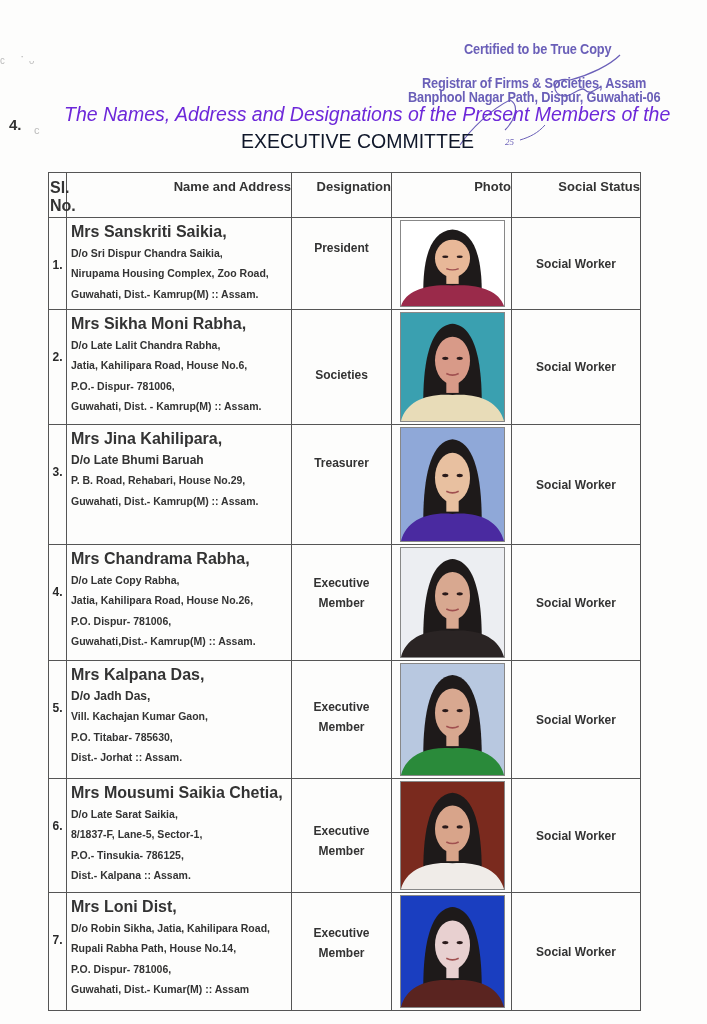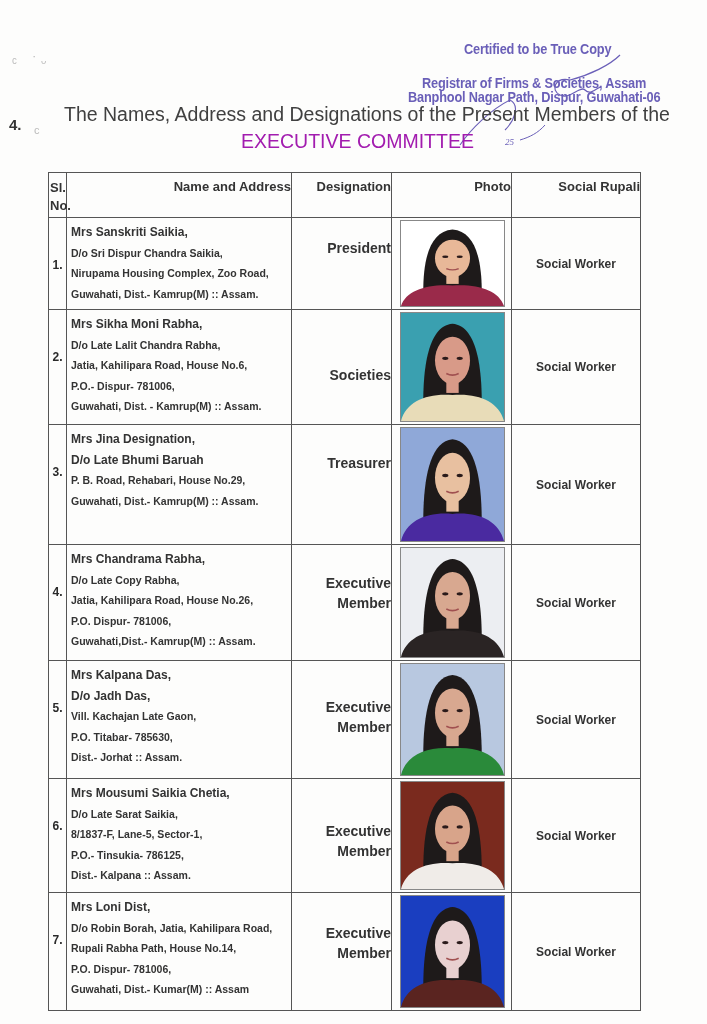--- a/index.html
+++ b/index.html
@@ -17,65 +17,65 @@
   #stamp-certified { left: 464px; top: 41px; font-size: 14.5px; transform: scaleX(0.88); transform-origin: left top; }
   #stamp-registrar { left: 422px; top: 75px; font-size: 14.5px; transform: scaleX(0.88); transform-origin: left top; }
   #stamp-address { left: 408px; top: 89px; font-size: 14.5px; transform: scaleX(0.88); transform-origin: left top; }
   .sig {
     position: absolute; pointer-events: none;
   }
   #section-number {
     position: absolute; left: 9px; top: 116px; font-size: 15px; font-weight: bold; color: #333;
   }
   #heading-line1 {
-    position: absolute; left: 64px; top: 103px; font-size: 19.5px; color: #404040; white-space: nowrap;
+    position: absolute; left: 64px; top: 103px; font-size: 19.5px; color: #6d28d9; white-space: nowrap; font-style: italic;
   }
   #heading-line2 {
-    position: absolute; left: 241px; top: 130px; font-size: 19.5px; color: #a21caf; white-space: nowrap;
+    position: absolute; left: 241px; top: 130px; font-size: 19.5px; color: #0f172a; white-space: nowrap;
   }
   .scribble { position: absolute; color: #bbb; font-size: 14px; }
 
   table.committee {
     position: absolute; left: 48px; top: 172px;
     width: 593px;
     border-collapse: collapse;
     table-layout: fixed;
   }
   table.committee td, table.committee th {
     border: 1.5px solid #555;
     vertical-align: top;
     padding: 0;
   }
   th { font-weight: bold; font-size: 13px; color: #333; text-align: right; }
-  th.sl { text-align: center; padding-left: 1px !important; line-height: 18px; font-size: 13px; }
+  th.sl { text-align: center; padding-left: 1px !important; line-height: 18px; font-size: 16px; }
   .hdr-row th { height: 38px; padding-top: 6px !important; vertical-align: top; }
   .c-sl { width: 18px; }
   .c-name { width: 225px; }
   .c-des { width: 100px; }
   .c-photo { width: 120px; }
   .c-status { width: auto; }
 
   td.sl { font-weight: bold; font-size: 12px; text-align: center; }
   td.name { padding: 4px 0 0 4px !important; font-size: 10.5px; font-weight: bold; color: #333; line-height: 20.5px; }
-  td.name .nm { font-size: 12px; }
+  td.name .nm { font-size: 16px; }
   td.name .big { font-size: 12px; }
-  td.des { text-align: right; font-weight: bold; font-size: 14px; color: #333; line-height: 20px; }
+  td.des { text-align: center; font-weight: bold; font-size: 12px; color: #333; line-height: 20px; }
   td.status { text-align: center; font-weight: bold; font-size: 12px; color: #333; vertical-align: middle !important; }
   td.photo { padding: 0 !important; position: relative; }
   .photo-box {
     position: absolute; left: 8px; right: 6px; top: 2px; bottom: 2px;
     border: 1px solid #888;
     overflow: hidden;
   }
   .photo-box svg { width: 100%; height: 100%; display: block; }
 </style>
 </head>
 <body>
 
-<div class="scribble" style="left:12px;top:54px;">ᶜ &nbsp;&nbsp;&nbsp;˙ ᵕ</div>
+<div class="scribble" style="left:0;top:54px;">ᶜ &nbsp;&nbsp;&nbsp;˙ ᵕ</div>
 <div class="scribble" style="left:34px;top:124px;font-size:16px;">ᶜ</div>
 
 <div class="stamp" id="stamp-certified">Certified to be True Copy</div>
 <div class="stamp" id="stamp-registrar">Registrar of Firms &amp; Societies, Assam</div>
 <div class="stamp" id="stamp-address">Banphool Nagar Path, Dispur, Guwahati-06</div>
 
 <svg class="sig" style="left:420px;top:45px;" width="240" height="110" viewBox="0 0 240 110">
   <path d="M200 10 C 190 20, 170 30, 150 35 M150 35 C 135 32, 130 45, 140 50 C 150 55, 160 40, 165 45 C 170 50, 175 45, 180 42" fill="none" stroke="#6a5fb8" stroke-width="1.2"></path>
   <path d="M40 100 C 50 85, 70 65, 90 55 C 100 60, 95 75, 85 85" fill="none" stroke="#6a5fb8" stroke-width="1.1"></path>
   <path d="M100 95 C 110 92, 118 88, 125 80" fill="none" stroke="#6a5fb8" stroke-width="1"></path>
@@ -93,21 +93,21 @@
       <col class="c-des">
       <col class="c-photo">
       <col class="c-status">
   </colgroup>
   <thead>
     <tr class="hdr-row">
       <th class="sl">Sl. No.</th>
       <th>Name and Address</th>
       <th>Designation</th>
       <th>Photo</th>
-      <th>Social Rupali</th>
+      <th>Social Status</th>
     </tr>
   </thead>
   <tbody id="rows">
       <tr style="height: 92px;">
         <td class="sl" style="padding-top: 40px;">1.</td>
         <td class="name">
           <div class="nm">Mrs Sanskriti Saikia,</div>
           <div>D/o Sri Dispur Chandra Saikia,</div>
           <div>Nirupama Housing Complex, Zoo Road,</div>
           <div>Guwahati, Dist.- Kamrup(M) :: Assam.</div>
@@ -155,21 +155,21 @@
         <ellipse cx="57" cy="42" rx="3" ry="1.5" fill="#2a1a1a"></ellipse>
         <path d="M44 56 Q50 59 56 56" stroke="#a05050" stroke-width="1.5" fill="none"></path>
       </svg>
           </div>
         </td>
         <td class="status">Social Worker</td>
       </tr>
       <tr style="height: 120px;">
         <td class="sl" style="padding-top: 40px;">3.</td>
         <td class="name">
-          <div class="nm">Mrs Jina Designation,</div>
+          <div class="nm">Mrs Jina Kahilipara,</div>
           <div class="big">D/o Late Bhumi Baruah</div>
           <div>P. B. Road, Rehabari, House No.29,</div>
           <div>Guwahati, Dist.- Kamrup(M) :: Assam.</div>
         </td>
         <td class="des" style="padding-top: 28px;">
           <div>Treasurer</div>
         </td>
         <td class="photo">
           <div class="photo-box">
             <svg viewBox="0 0 100 100" preserveAspectRatio="none">
@@ -213,21 +213,21 @@
       </svg>
           </div>
         </td>
         <td class="status">Social Worker</td>
       </tr>
       <tr style="height: 118px;">
         <td class="sl" style="padding-top: 40px;">5.</td>
         <td class="name">
           <div class="nm">Mrs Kalpana Das,</div>
           <div class="big">D/o Jadh Das,</div>
-          <div>Vill. Kachajan Late Gaon,</div>
+          <div>Vill. Kachajan Kumar Gaon,</div>
           <div>P.O. Titabar- 785630,</div>
           <div>Dist.- Jorhat :: Assam.</div>
         </td>
         <td class="des" style="padding-top: 36px;">
           <div>Executive</div>
           <div>Member</div>
         </td>
         <td class="photo">
           <div class="photo-box">
             <svg viewBox="0 0 100 100" preserveAspectRatio="none">
@@ -270,21 +270,21 @@
         <path d="M44 56 Q50 59 56 56" stroke="#a05050" stroke-width="1.5" fill="none"></path>
       </svg>
           </div>
         </td>
         <td class="status">Social Worker</td>
       </tr>
       <tr style="height: 118px;">
         <td class="sl" style="padding-top: 40px;">7.</td>
         <td class="name">
           <div class="nm">Mrs Loni Dist,</div>
-          <div>D/o Robin Borah, Jatia, Kahilipara Road,</div>
+          <div>D/o Robin Sikha, Jatia, Kahilipara Road,</div>
           <div>Rupali Rabha Path, House No.14,</div>
           <div>P.O. Dispur- 781006,</div>
           <div>Guwahati, Dist.- Kumar(M) :: Assam</div>
         </td>
         <td class="des" style="padding-top: 30px;">
           <div>Executive</div>
           <div>Member</div>
         </td>
         <td class="photo">
           <div class="photo-box">

